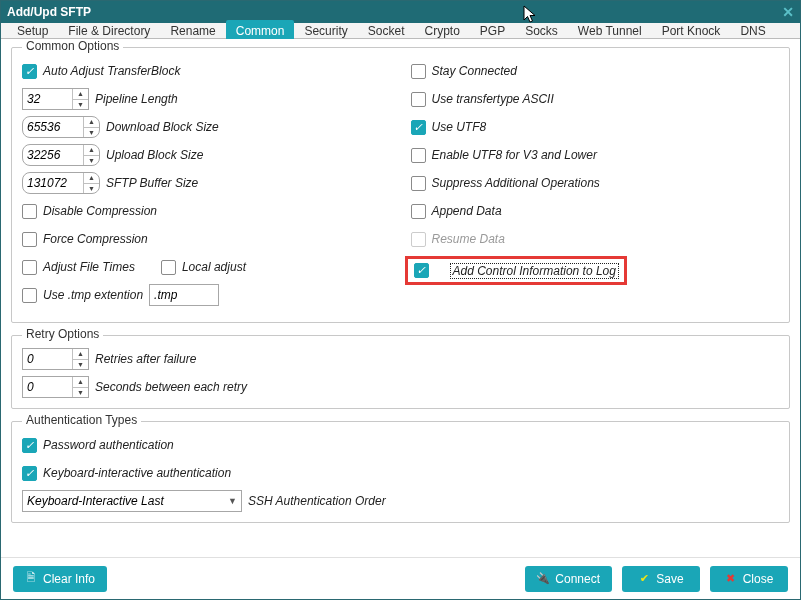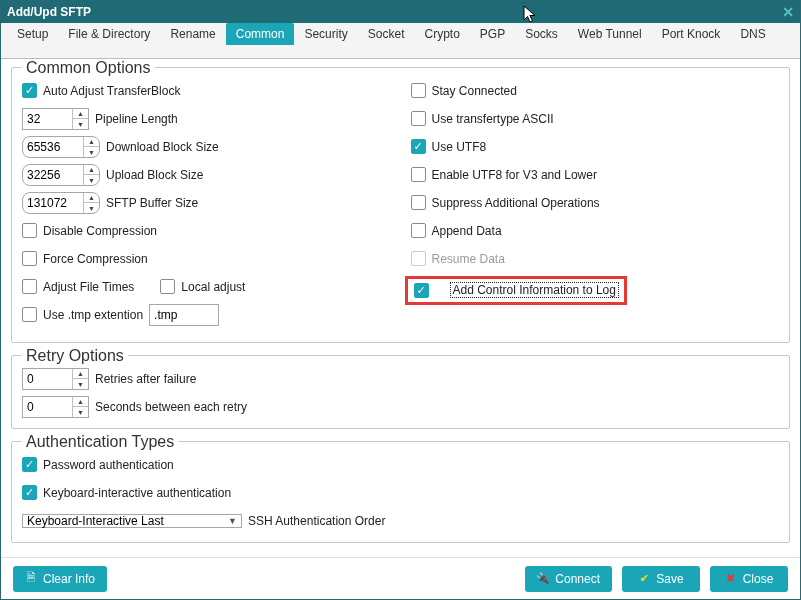--- a/index.html
+++ b/index.html
@@ -27,25 +27,25 @@
     font-weight: bold;
   }
   .titlebar .close-x {
     margin-left: auto;
     font-size: 14px;
     color: #5bc0c8;
     cursor: pointer;
   }
   
   .tabs {
-    height: 36px;
+    height: 16px;
     background: #f4f4f4;
     border-bottom: 1px solid #bbb;
     display: flex;
-    align-items: flex-start;
+    align-items: center;
     gap: 0;
     padding: 0 6px;
   }
   .tab {
     padding: 4px 10px;
     color: #333;
     cursor: pointer;
     display: flex;
     align-items: center;
   }
@@ -69,34 +69,35 @@
     padding: 12px 10px 10px 10px;
     margin-bottom: 12px;
   }
   .group > .legend {
     position: absolute;
     top: -9px;
     left: 10px;
     background: #fff;
     padding: 0 4px;
     color: #333;
-    font-size: 16px;
+    font-size: 12px;
   }
   
   .common-cols {
     display: flex;
     gap: 20px;
   }
   .col { flex: 1; }
   .row {
     display: flex;
     align-items: center;
     gap: 6px;
     margin-bottom: 6px;
     min-height: 22px;
+    font-style: italic;
   }
   
   .chk {
     width: 15px; height: 15px;
     border: 1px solid #8a8a8a;
     border-radius: 2px;
     background: #fff;
     display: inline-flex;
     align-items: center;
     justify-content: center;
@@ -157,21 +158,21 @@
     border: 1px solid #a7a7a7;
     padding: 2px 4px;
     display: flex;
     align-items: center;
     background: #fff;
     width: 70px;
   }
   
   .combo {
     width: 220px;
-    height: 14px;
+    height: 22px;
     border: 1px solid #a7a7a7;
     display: flex;
     align-items: center;
     padding: 0 4px;
     background: #fff;
     cursor: pointer;
   }
   .combo .caret {
     margin-left: auto;
     font-size: 9px;

